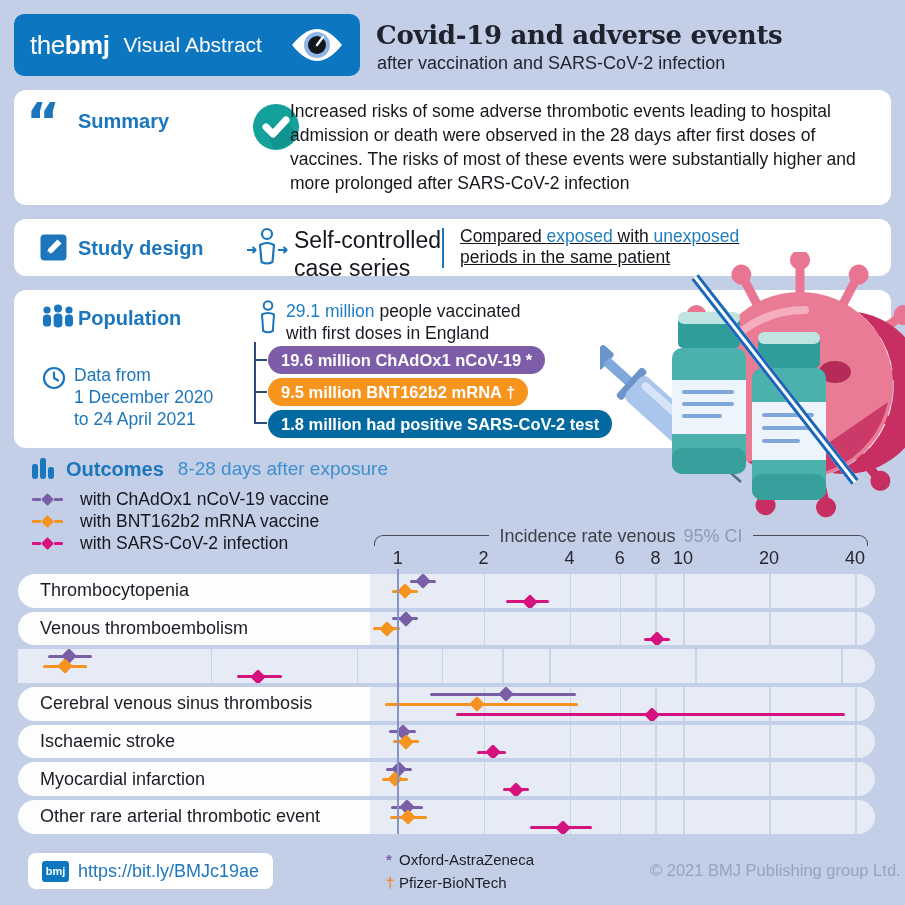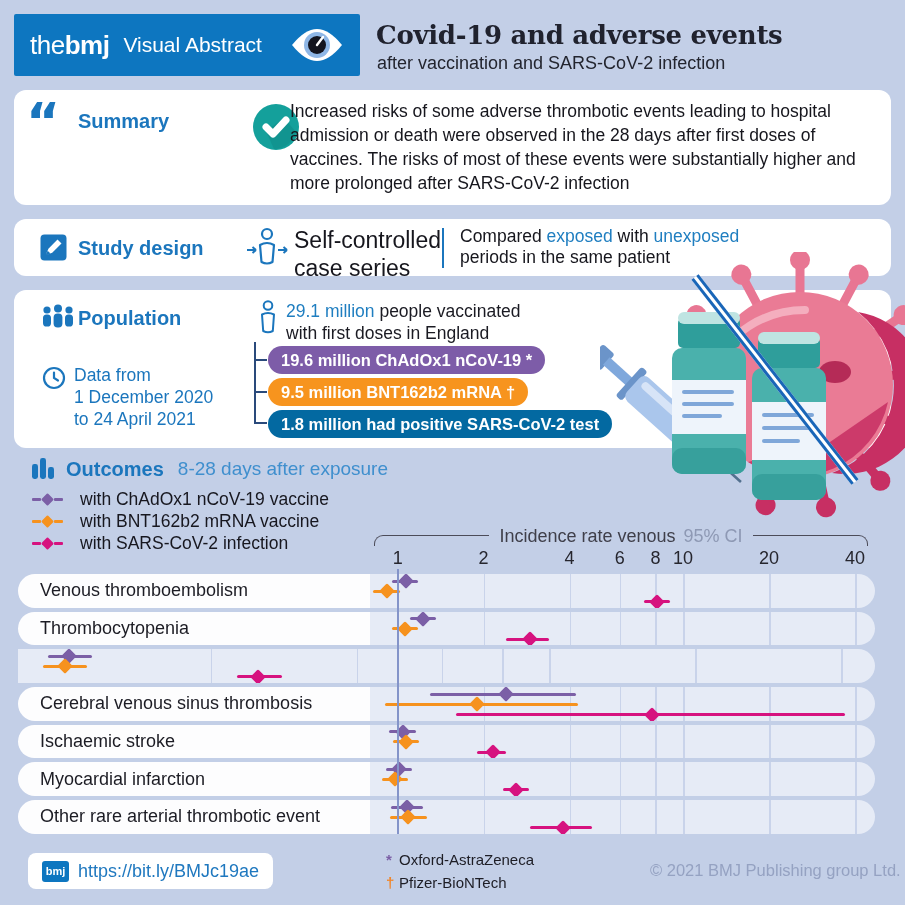--- a/index.html
+++ b/index.html
@@ -3,40 +3,40 @@
 <meta charset="utf-8">
 <style>
   html,body{margin:0;padding:0;}
   #canvas{
     position:relative;width:905px;height:905px;overflow:hidden;
     background:#c3cfe7;font-family:"Liberation Sans",sans-serif;
     -webkit-font-smoothing:antialiased;
   }
   .abs{position:absolute;}
   
-  .brandbar{left:14px;top:14px;width:346px;height:62px;background:#0d76c0;border-radius:2px;
+  .brandbar{left:14px;top:14px;width:346px;height:62px;background:#0d76c0;border-radius:10px;
     display:flex;align-items:center;padding:0 16px;box-sizing:border-box;}
   .brand-the{color:#fff;font-size:26px;font-weight:400;letter-spacing:-.5px;}
   .brand-bmj{color:#fff;font-size:26px;font-weight:bold;letter-spacing:-.5px;}
   .brand-label{color:#fff;font-size:21px;margin-left:14px;flex:1;}
   .title{left:376px;top:20px;font-family:"DejaVu Serif",serif;font-size:26px;font-weight:bold;
     color:#20222e;letter-spacing:-.3px;}
   .subtitle{left:377px;top:53px;font-size:18px;color:#23252f;}
   
   .panel{background:#ffffff;border-radius:12px;left:14px;width:877px;}
   .p-summary{top:90px;height:115px;}
   .p-study{top:219px;height:57px;}
   .p-pop{top:290px;height:158px;}
   .h-blue{font-size:20px;font-weight:bold;color:#1b76bd;}
   .quote-glyph{font-size:52px;line-height:36px;font-weight:bold;color:#1b76bd;font-family:"DejaVu Sans",sans-serif;}
   .summary-text{left:290px;top:100px;width:592px;font-size:17.5px;line-height:1.37;color:#16161d;}
   .method-text{font-size:23px;line-height:1.22;color:#16161d;}
   .divider{width:2px;height:40px;background:#1b76bd;}
   .blue-word{color:#1f7ec0;}
-  .compare-text{font-size:17.5px;line-height:1.22;color:#16161d;}
+  .compare-text{font-size:17.5px;line-height:1.22;color:#16161d;text-decoration:underline;}
   .date-text{font-size:17.5px;line-height:1.27;color:#1b76bd;}
   .total-text{font-size:17.5px;line-height:1.25;color:#1a1a22;}
   .badge{position:absolute;left:268px;height:28px;line-height:28px;border-radius:14px;
     padding:0 13px;color:#fff;font-size:16.5px;font-weight:bold;white-space:nowrap;z-index:2;}
   .conn{position:absolute;background:#2a4a7b;z-index:2;}
   
   .out-head{left:32px;top:457px;display:flex;align-items:center;gap:10px;}
   .out-sub{font-size:19px;color:#3f8fce;margin-left:4px;}
   .legend{left:32px;top:488px;}
   .legend-row{display:flex;align-items:center;height:22px;}
@@ -331,56 +331,56 @@
       <span class="tick" style="left: 39.512%;">4</span>
       <span class="tick" style="left: 49.4662%;">6</span>
       <span class="tick" style="left: 56.5289%;">8</span>
       <span class="tick" style="left: 62.0071%;">10</span>
       <span class="tick" style="left: 79.024%;">20</span>
       <span class="tick" style="left: 96.0408%;">40</span>
     </div>
 
   <div class="abs frows" style="position: absolute;">
       <div class="frow">
+        <div class="fpill">Thrombocytopenia</div>
+        <div class="fband">
+          <div class="grid" style="left: 22.4951%;"></div>
+          <div class="grid" style="left: 39.512%;"></div>
+          <div class="grid" style="left: 49.4662%;"></div>
+          <div class="grid" style="left: 56.5289%;"></div>
+          <div class="grid" style="left: 62.0071%;"></div>
+          <div class="grid" style="left: 79.024%;"></div>
+          <div class="grid" style="left: 96.0408%;"></div>
+          <div class="ci" style="left: 7.87904%; width: 5.2%; top: 5.5px; background: rgb(123, 95, 166);"></div>
+          <div class="dm" style="left: 10.5604%; top: 7px; background: rgb(123, 95, 166);"></div>
+          <div class="ci" style="left: 4.30435%; width: 5.2%; top: 15.5px; background: rgb(246, 146, 30);"></div>
+          <div class="dm" style="left: 6.90872%; top: 17px; background: rgb(246, 146, 30);"></div>
+          <div class="ci" style="left: 26.9711%; width: 8.55099%; top: 26px; background: rgb(214, 18, 127);"></div>
+          <div class="dm" style="left: 31.617%; top: 27.5px; background: rgb(214, 18, 127);"></div>
+        </div>
+      </div>
+      <div class="frow">
         <div class="fpill">Venous thromboembolism</div>
         <div class="fband">
           <div class="grid" style="left: 22.4951%;"></div>
           <div class="grid" style="left: 39.512%;"></div>
           <div class="grid" style="left: 49.4662%;"></div>
           <div class="grid" style="left: 56.5289%;"></div>
           <div class="grid" style="left: 62.0071%;"></div>
           <div class="grid" style="left: 79.024%;"></div>
           <div class="grid" style="left: 96.0408%;"></div>
           <div class="ci" style="left: 4.37844%; width: 5.2%; top: 5.5px; background: rgb(123, 95, 166);"></div>
           <div class="dm" style="left: 7.13924%; top: 7px; background: rgb(123, 95, 166);"></div>
           <div class="ci" style="left: 0.606208%; width: 5.35816%; top: 15.5px; background: rgb(246, 146, 30);"></div>
           <div class="dm" style="left: 3.43118%; top: 17px; background: rgb(246, 146, 30);"></div>
           <div class="ci" style="left: 54.3066%; width: 5.2%; top: 26px; background: rgb(214, 18, 127);"></div>
           <div class="dm" style="left: 56.8338%; top: 27.5px; background: rgb(214, 18, 127);"></div>
         </div>
       </div>
       <div class="frow">
-        <div class="fpill">Thrombocytopenia</div>
-        <div class="fband">
-          <div class="grid" style="left: 22.4951%;"></div>
-          <div class="grid" style="left: 39.512%;"></div>
-          <div class="grid" style="left: 49.4662%;"></div>
-          <div class="grid" style="left: 56.5289%;"></div>
-          <div class="grid" style="left: 62.0071%;"></div>
-          <div class="grid" style="left: 79.024%;"></div>
-          <div class="grid" style="left: 96.0408%;"></div>
-          <div class="ci" style="left: 7.87904%; width: 5.2%; top: 5.5px; background: rgb(123, 95, 166);"></div>
-          <div class="dm" style="left: 10.5604%; top: 7px; background: rgb(123, 95, 166);"></div>
-          <div class="ci" style="left: 4.30435%; width: 5.2%; top: 15.5px; background: rgb(246, 146, 30);"></div>
-          <div class="dm" style="left: 6.90872%; top: 17px; background: rgb(246, 146, 30);"></div>
-          <div class="ci" style="left: 26.9711%; width: 8.55099%; top: 26px; background: rgb(214, 18, 127);"></div>
-          <div class="dm" style="left: 31.617%; top: 27.5px; background: rgb(214, 18, 127);"></div>
-        </div>
-      </div>
-      <div class="frow">
         <div class="fband">
           <div class="grid" style="left: 22.4951%;"></div>
           <div class="grid" style="left: 39.512%;"></div>
           <div class="grid" style="left: 49.4662%;"></div>
           <div class="grid" style="left: 56.5289%;"></div>
           <div class="grid" style="left: 62.0071%;"></div>
           <div class="grid" style="left: 79.024%;"></div>
           <div class="grid" style="left: 96.0408%;"></div>
           <div class="ci" style="left: 3.4701%; width: 5.2%; top: 5.5px; background: rgb(123, 95, 166);"></div>
           <div class="dm" style="left: 5.96437%; top: 7px; background: rgb(123, 95, 166);"></div>

